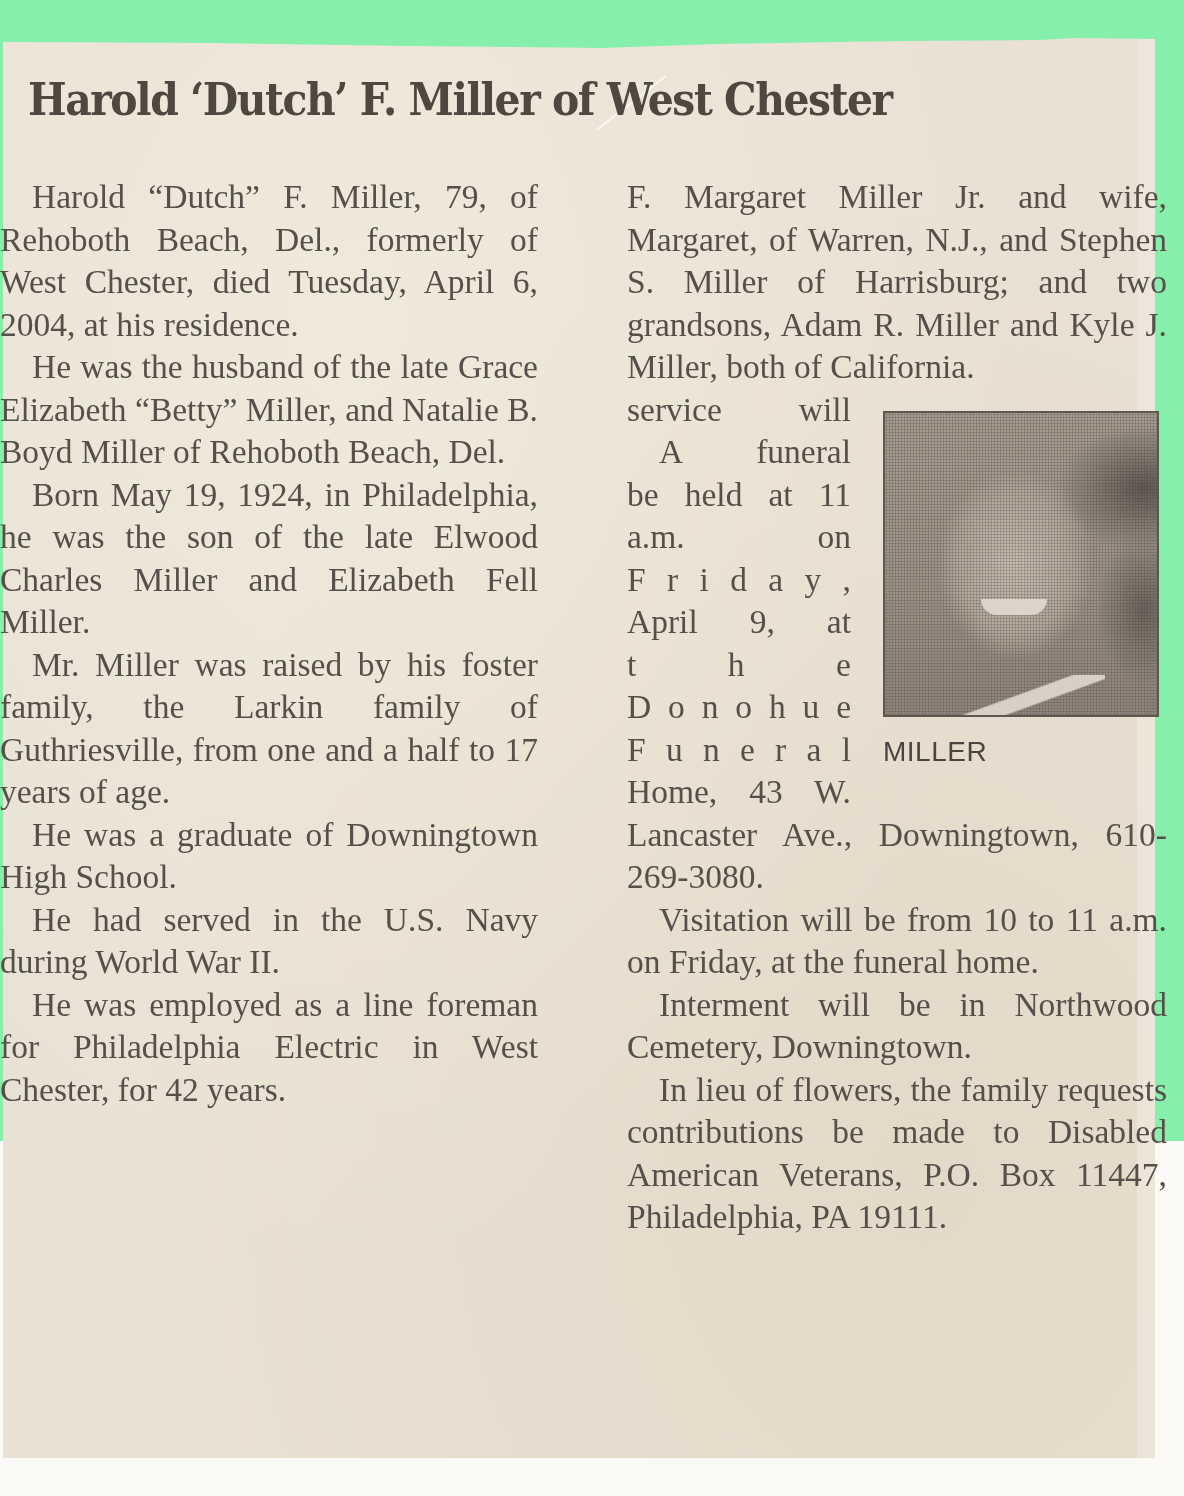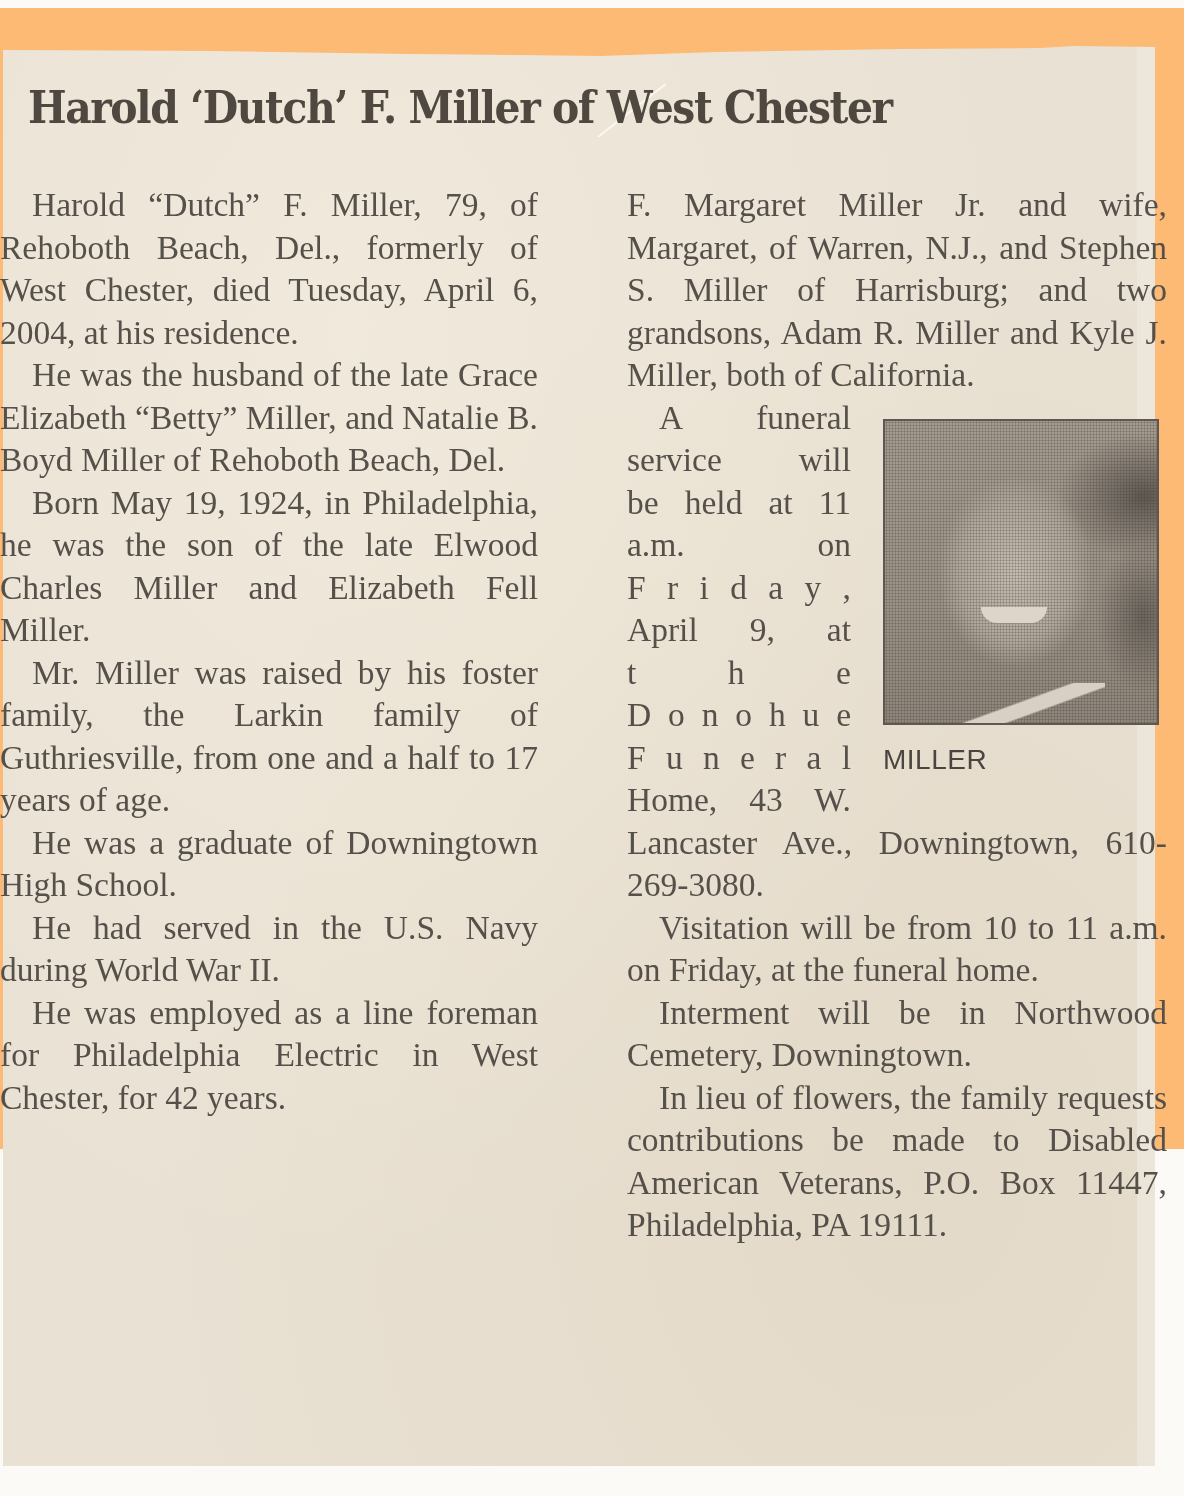--- a/index.html
+++ b/index.html
@@ -7,22 +7,21 @@
       padding: 0;
       width: 1184px;
       height: 1496px;
       background: #fbfaf6;
       overflow: hidden;
     }
     .scan {
       position: relative;
       width: 1184px;
       height: 1141px;
-      background: #fdba74;
-      margin-top: 8px;
+      background: #86efac;
     }
     .clipping {
       position: absolute;
       left: 3px;
       top: 38px;
       width: 1152px;
       height: 1420px;
       background: #e9e1d3;
       background-image:
         radial-gradient(ellipse at 30% 20%, rgba(255,250,235,0.35), rgba(0,0,0,0) 60%),
@@ -176,22 +175,22 @@
     <p>Mr. Miller was raised by his foster family, the Larkin family of Guthriesville, from one and a half to 17 years of age.</p>
     <p>He was a graduate of Downingtown High School.</p>
     <p>He had served in the U.S. Navy during World War II.</p>
     <p>He was employed as a line foreman for Philadelphia Electric in West Chester, for 42 years.</p>
   </div>
 
   <div class="col col-right">
     <p class="cont">F. Margaret Miller Jr. and wife, Margaret, of Warren, N.J., and Stephen S. Miller of Harrisburg; and two grandsons, Adam R. Miller and Kyle J. Miller, both of California.</p>
 
     <div class="funeral-block">
+      <span class="spaced">service will</span>
       <span class="spaced" style="padding-left:32px">A funeral</span>
-      <span class="spaced">service will</span>
       <span class="spaced">be held at 11</span>
       <span class="spaced">a.m. on</span>
       <span class="spaced">F r i d a y ,</span>
       <span class="spaced">April 9, at</span>
       <span class="spaced">t h e</span>
       <span class="spaced">D o n o h u e</span>
       <span class="spaced">F u n e r a l</span>
       <span class="spaced">Home, 43 W.</span>
     </div>
 

